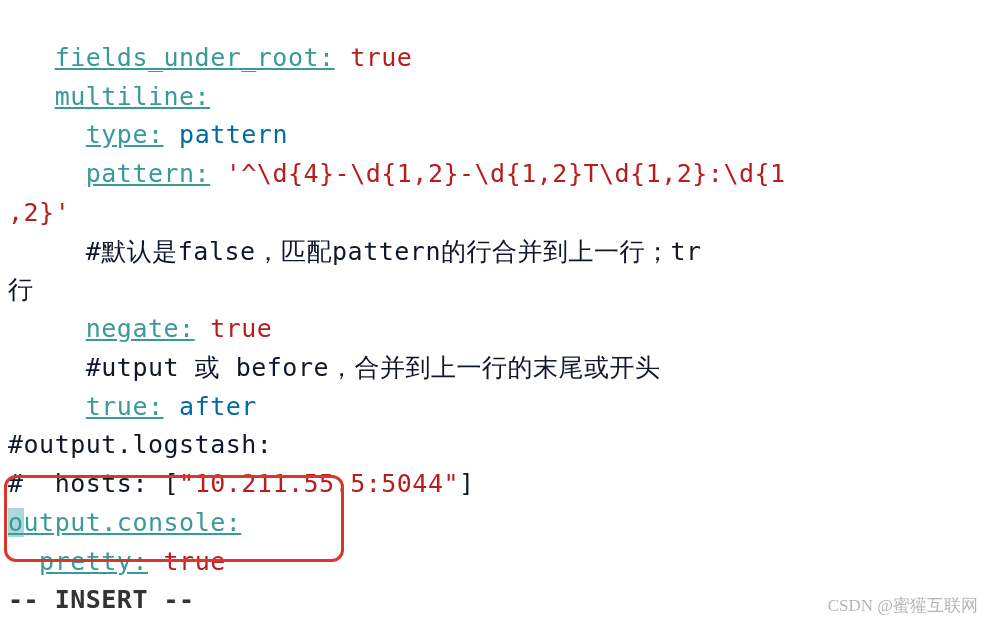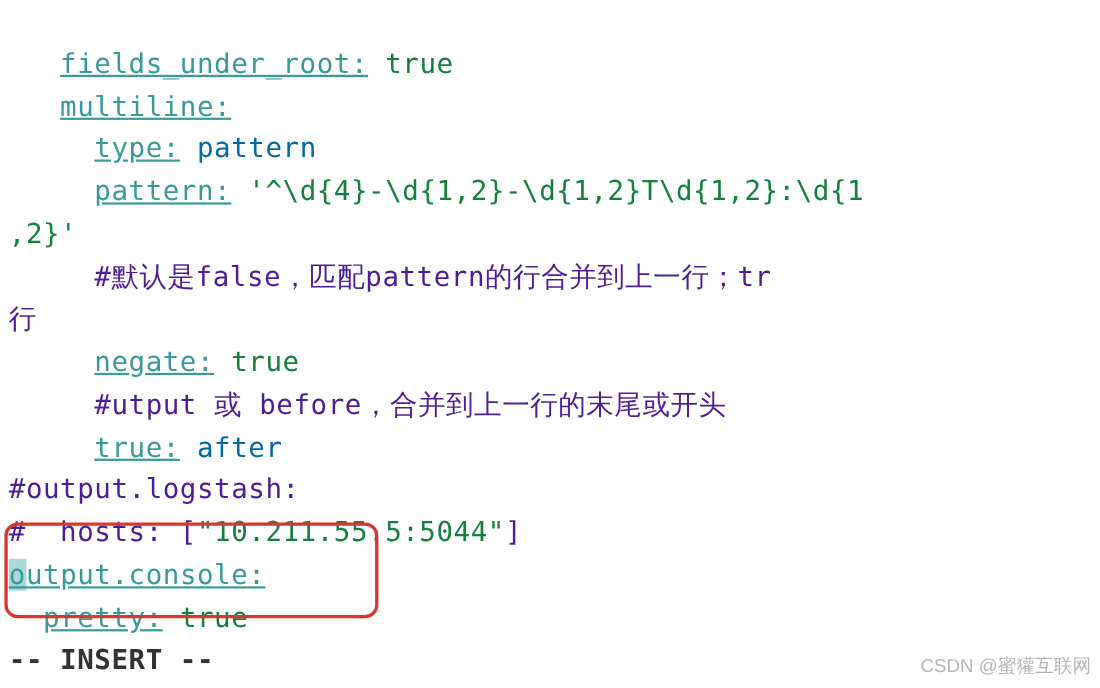--- a/index.html
+++ b/index.html
@@ -14,44 +14,44 @@
       letter-spacing: 0.5px;
       overflow: hidden;
       width: 1000px;
       height: 625px;
     }
     .code-area {
       white-space: pre;
       position: relative;
     }
     .key { color: #3a9999; text-decoration: underline; }
-    .value { color: #15803d; }
+    .value { color: #b91c1c; }
     .text { color: #0369a1; }
-    .comment { color: #4c1d95; }
+    .comment { color: #0f172a; }
     .bold-insert { font-weight: bold; color: #333333;}
     .cursor-bg {
       background: #a8dadc;
     }
     .highlight-box {
       position: absolute;
       border: 3px solid #d9362d;
       border-radius: 12px;
       left: 4px;
       top: 475px;
       width: 340px;
       height: 87px;
       pointer-events: none;
     }
     .watermark {
       position: absolute;
       bottom: 6px;
-      right: 8px;
+      right: 22px;
       color: rgba(120,120,120,0.55);
       font-size: 17px;
-      font-family: Liberation Sans, sans-serif;
+      font-family: Liberation Serif, serif;
       letter-spacing: 0;
     }
   </style>
 </head>
 <body>
 
 <div class="code-area">
 <span>   <span class="key">fields_under_root:</span> <span class="value">true</span></span>
 <span>   <span class="key">multiline:</span></span>
 <span>     <span class="key">type:</span> <span class="text">pattern</span></span>

